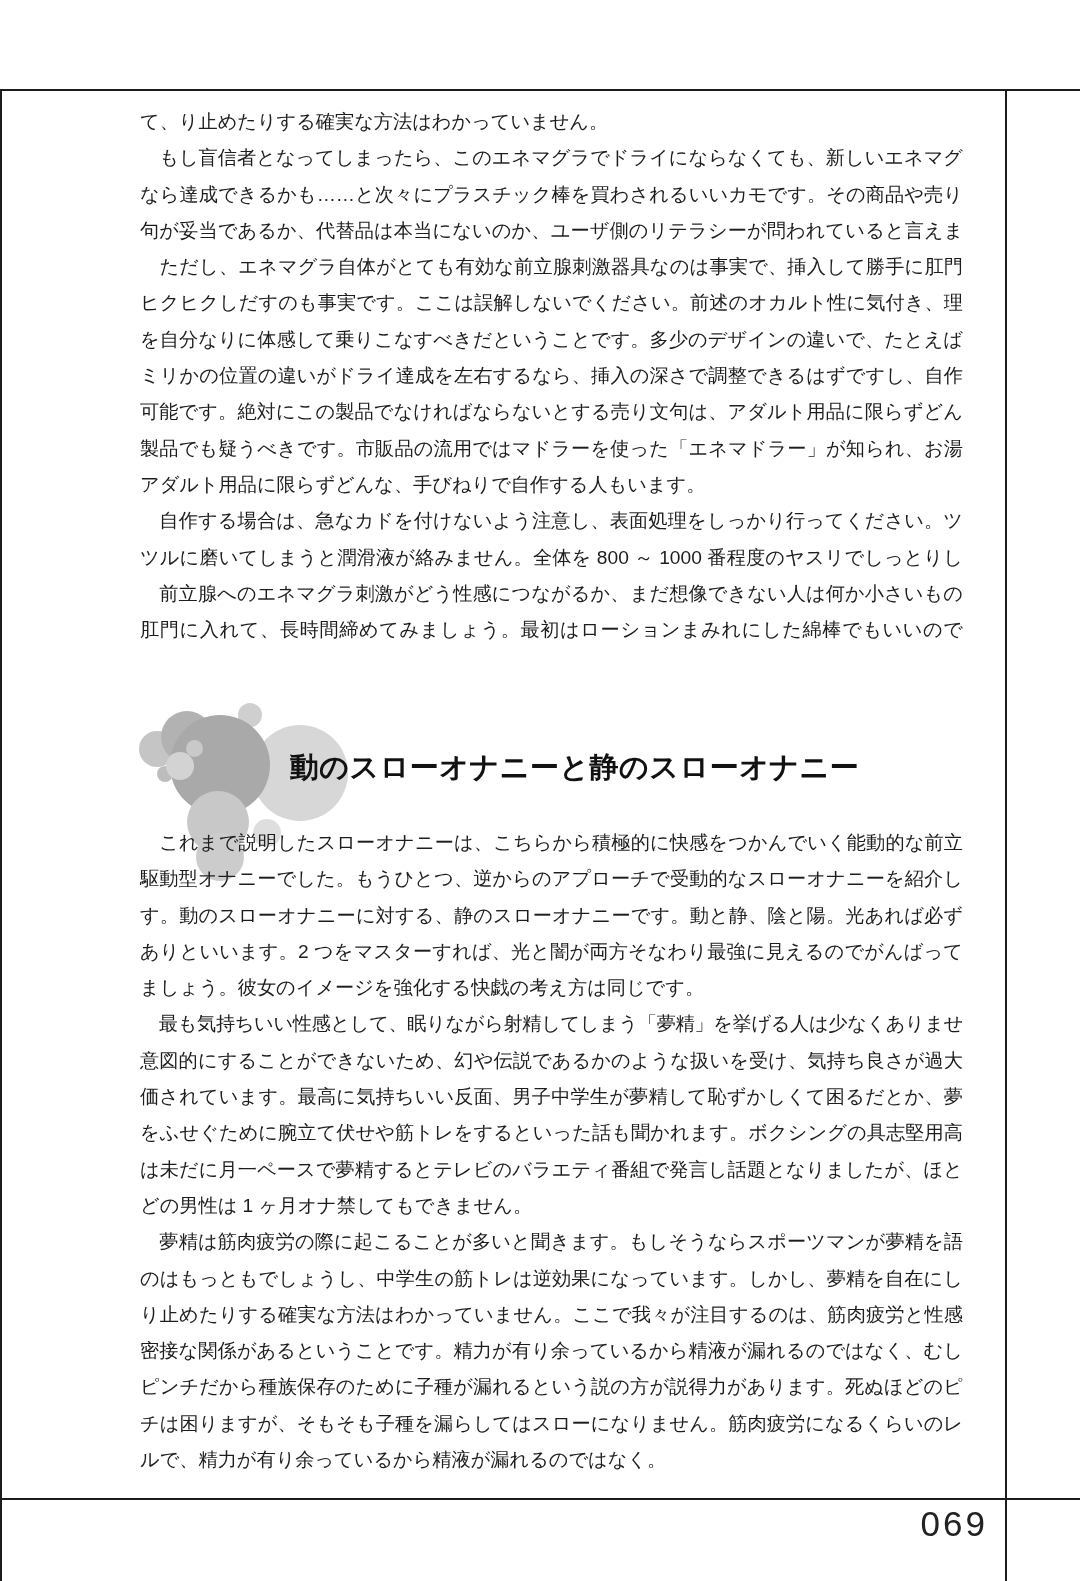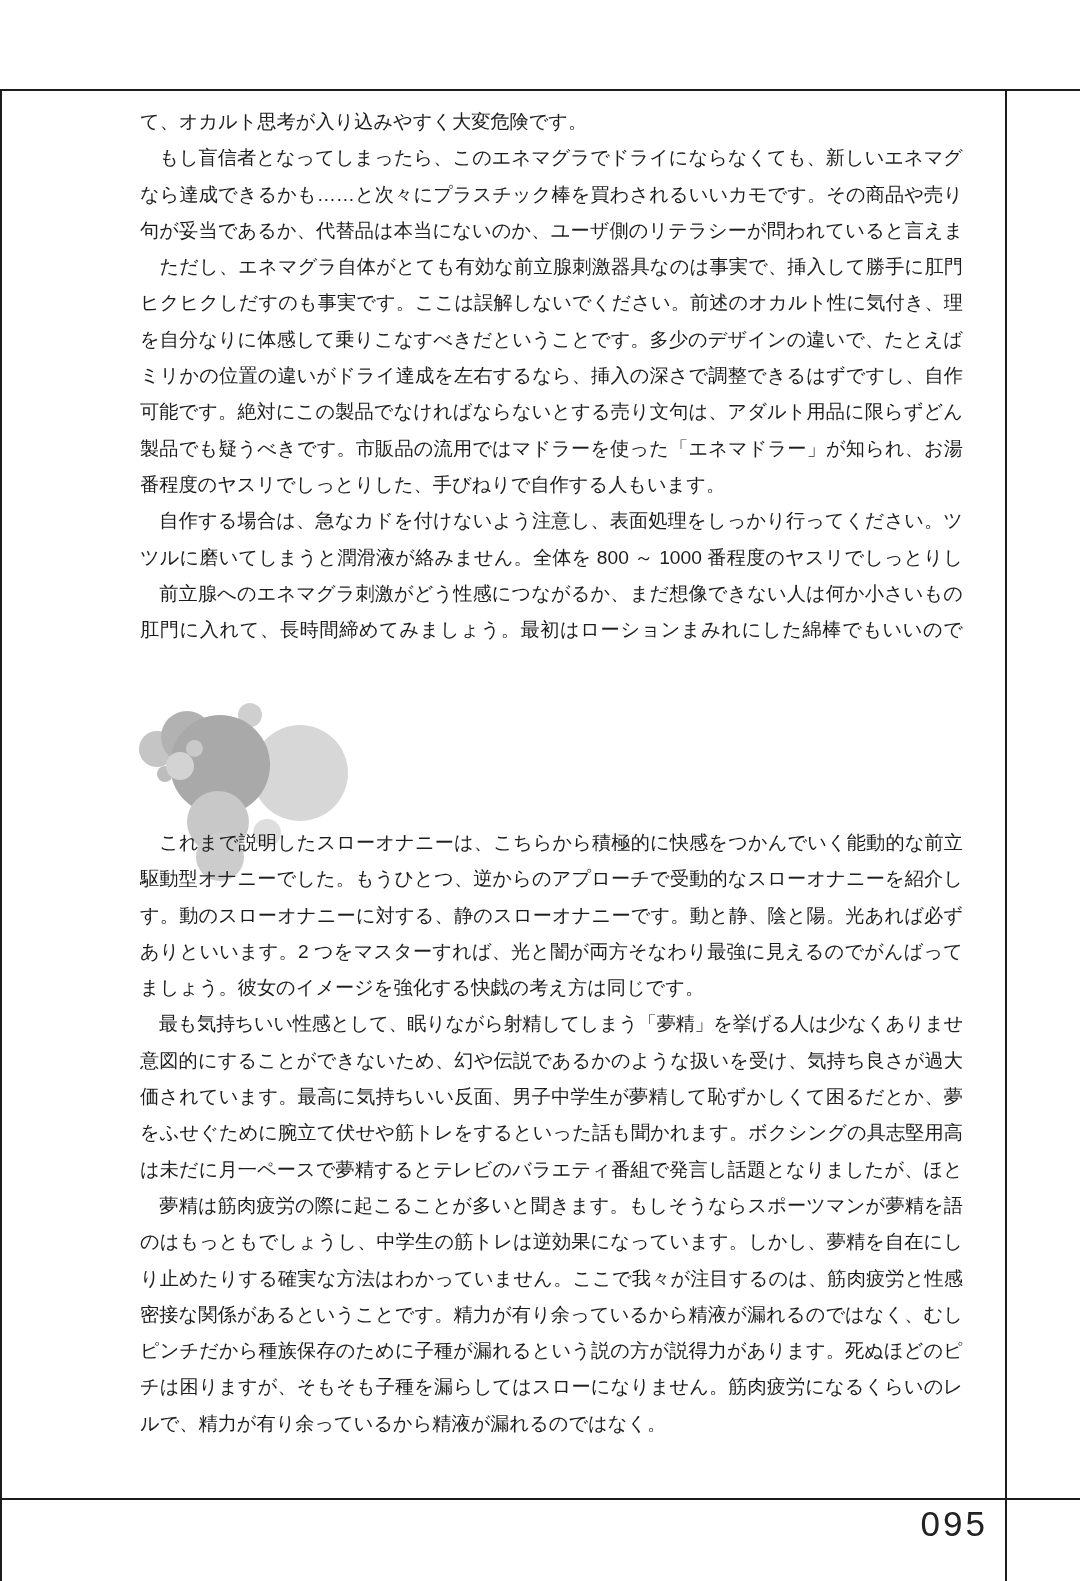--- a/index.html
+++ b/index.html
@@ -64,54 +64,56 @@
     <div class="circle" style="left:157px;top:766px;width:16px;height:16px;background:#bdbdbd;"></div>
     <div class="circle" style="left:166px;top:752px;width:28px;height:28px;background:#d3d3d3;"></div>
     <div class="circle" style="left:186px;top:740px;width:17px;height:17px;background:#c9c9c9;"></div>
     <div class="circle" style="left:187px;top:791px;width:62px;height:62px;background:#c8c8c8;"></div>
     <div class="circle" style="left:253px;top:819px;width:28px;height:28px;background:#dedede;"></div>
     <div class="circle" style="left:196px;top:833px;width:48px;height:48px;background:#cccccc;"></div>
   </div>
 
   <div class="textcol s1">
 
-  <div class="line">て、オカルト思考が入り込みやすく大変危険です。</div>
+  <div class="line">て、り止めたりする確実な方法はわかっていません。</div>
       <div class="line fill">　もし盲信者となってしまったら、このエネマグラでドライにならなくても、新しいエネマグラ</div>
       <div class="line fill">なら達成できるかも……と次々にプラスチック棒を買わされるいいカモです。その商品や売り文</div>
       <div class="line fill tight">句が妥当であるか、代替品は本当にないのか、ユーザ側のリテラシーが問われていると言えます。</div>
       <div class="line fill">　ただし、エネマグラ自体がとても有効な前立腺刺激器具なのは事実で、挿入して勝手に肛門が</div>
       <div class="line fill">ヒクヒクしだすのも事実です。ここは誤解しないでください。前述のオカルト性に気付き、理屈</div>
       <div class="line fill">を自分なりに体感して乗りこなすべきだということです。多少のデザインの違いで、たとえば何</div>
       <div class="line fill">ミリかの位置の違いがドライ達成を左右するなら、挿入の深さで調整できるはずですし、自作も</div>
       <div class="line fill">可能です。絶対にこの製品でなければならないとする売り文句は、アダルト用品に限らずどんな</div>
       <div class="line fill">製品でも疑うべきです。市販品の流用ではマドラーを使った「エネマドラー」が知られ、お湯で</div>
-      <div class="line">番程度のヤスリでしっとりした、手びねりで自作する人もいます。</div>
+      <div class="line">アダルト用品に限らずどんな、手びねりで自作する人もいます。</div>
       <div class="line fill">　自作する場合は、急なカドを付けないよう注意し、表面処理をしっかり行ってください。ツル</div>
       <div class="line fill">ツルに磨いてしまうと潤滑液が絡みません。全体を 800 ～ 1000 番程度のヤスリでしっとりした</div>
       <div class="line fill">　前立腺へのエネマグラ刺激がどう性感につながるか、まだ想像できない人は何か小さいものを</div>
       <div class="line fill">肛門に入れて、長時間締めてみましょう。最初はローションまみれにした綿棒でもいいのです。</div>
     </div>
 
+  <div class="heading">動のスローオナニーと静のスローオナニー</div>
 
   <div class="textcol s2">
 
   <div class="line fill">　これまで説明したスローオナニーは、こちらから積極的に快感をつかんでいく能動的な前立腺</div>
       <div class="line fill">駆動型オナニーでした。もうひとつ、逆からのアプローチで受動的なスローオナニーを紹介しま</div>
       <div class="line fill">す。動のスローオナニーに対する、静のスローオナニーです。動と静、陰と陽。光あれば必ず闇</div>
       <div class="line fill">ありといいます。2 つをマスターすれば、光と闇が両方そなわり最強に見えるのでがんばってみ</div>
       <div class="line">ましょう。彼女のイメージを強化する快戯の考え方は同じです。</div>
       <div class="line fill tight">　最も気持ちいい性感として、眠りながら射精してしまう「夢精」を挙げる人は少なくありません。</div>
       <div class="line fill">意図的にすることができないため、幻や伝説であるかのような扱いを受け、気持ち良さが過大評</div>
       <div class="line fill">価されています。最高に気持ちいい反面、男子中学生が夢精して恥ずかしくて困るだとか、夢精</div>
       <div class="line fill">をふせぐために腕立て伏せや筋トレをするといった話も聞かれます。ボクシングの具志堅用高氏</div>
       <div class="line fill">は未だに月一ペースで夢精するとテレビのバラエティ番組で発言し話題となりましたが、ほとん</div>
+      <div class="line">どの男性は 1 ヶ月オナ禁してもできません。</div>
       <div class="line fill">　夢精は筋肉疲労の際に起こることが多いと聞きます。もしそうならスポーツマンが夢精を語る</div>
       <div class="line fill">のはもっともでしょうし、中学生の筋トレは逆効果になっています。しかし、夢精を自在にした</div>
       <div class="line fill">り止めたりする確実な方法はわかっていません。ここで我々が注目するのは、筋肉疲労と性感は</div>
       <div class="line fill">密接な関係があるということです。精力が有り余っているから精液が漏れるのではなく、むしろ</div>
       <div class="line fill">ピンチだから種族保存のために子種が漏れるという説の方が説得力があります。死ぬほどのピン</div>
       <div class="line fill">チは困りますが、そもそも子種を漏らしてはスローになりません。筋肉疲労になるくらいのレベ</div>
       <div class="line">ルで、精力が有り余っているから精液が漏れるのではなく。</div>
     </div>
 
-  <div class="pagenum">095</div>
+  <div class="pagenum">069</div>
 
 </div>
 
 </body></html>

